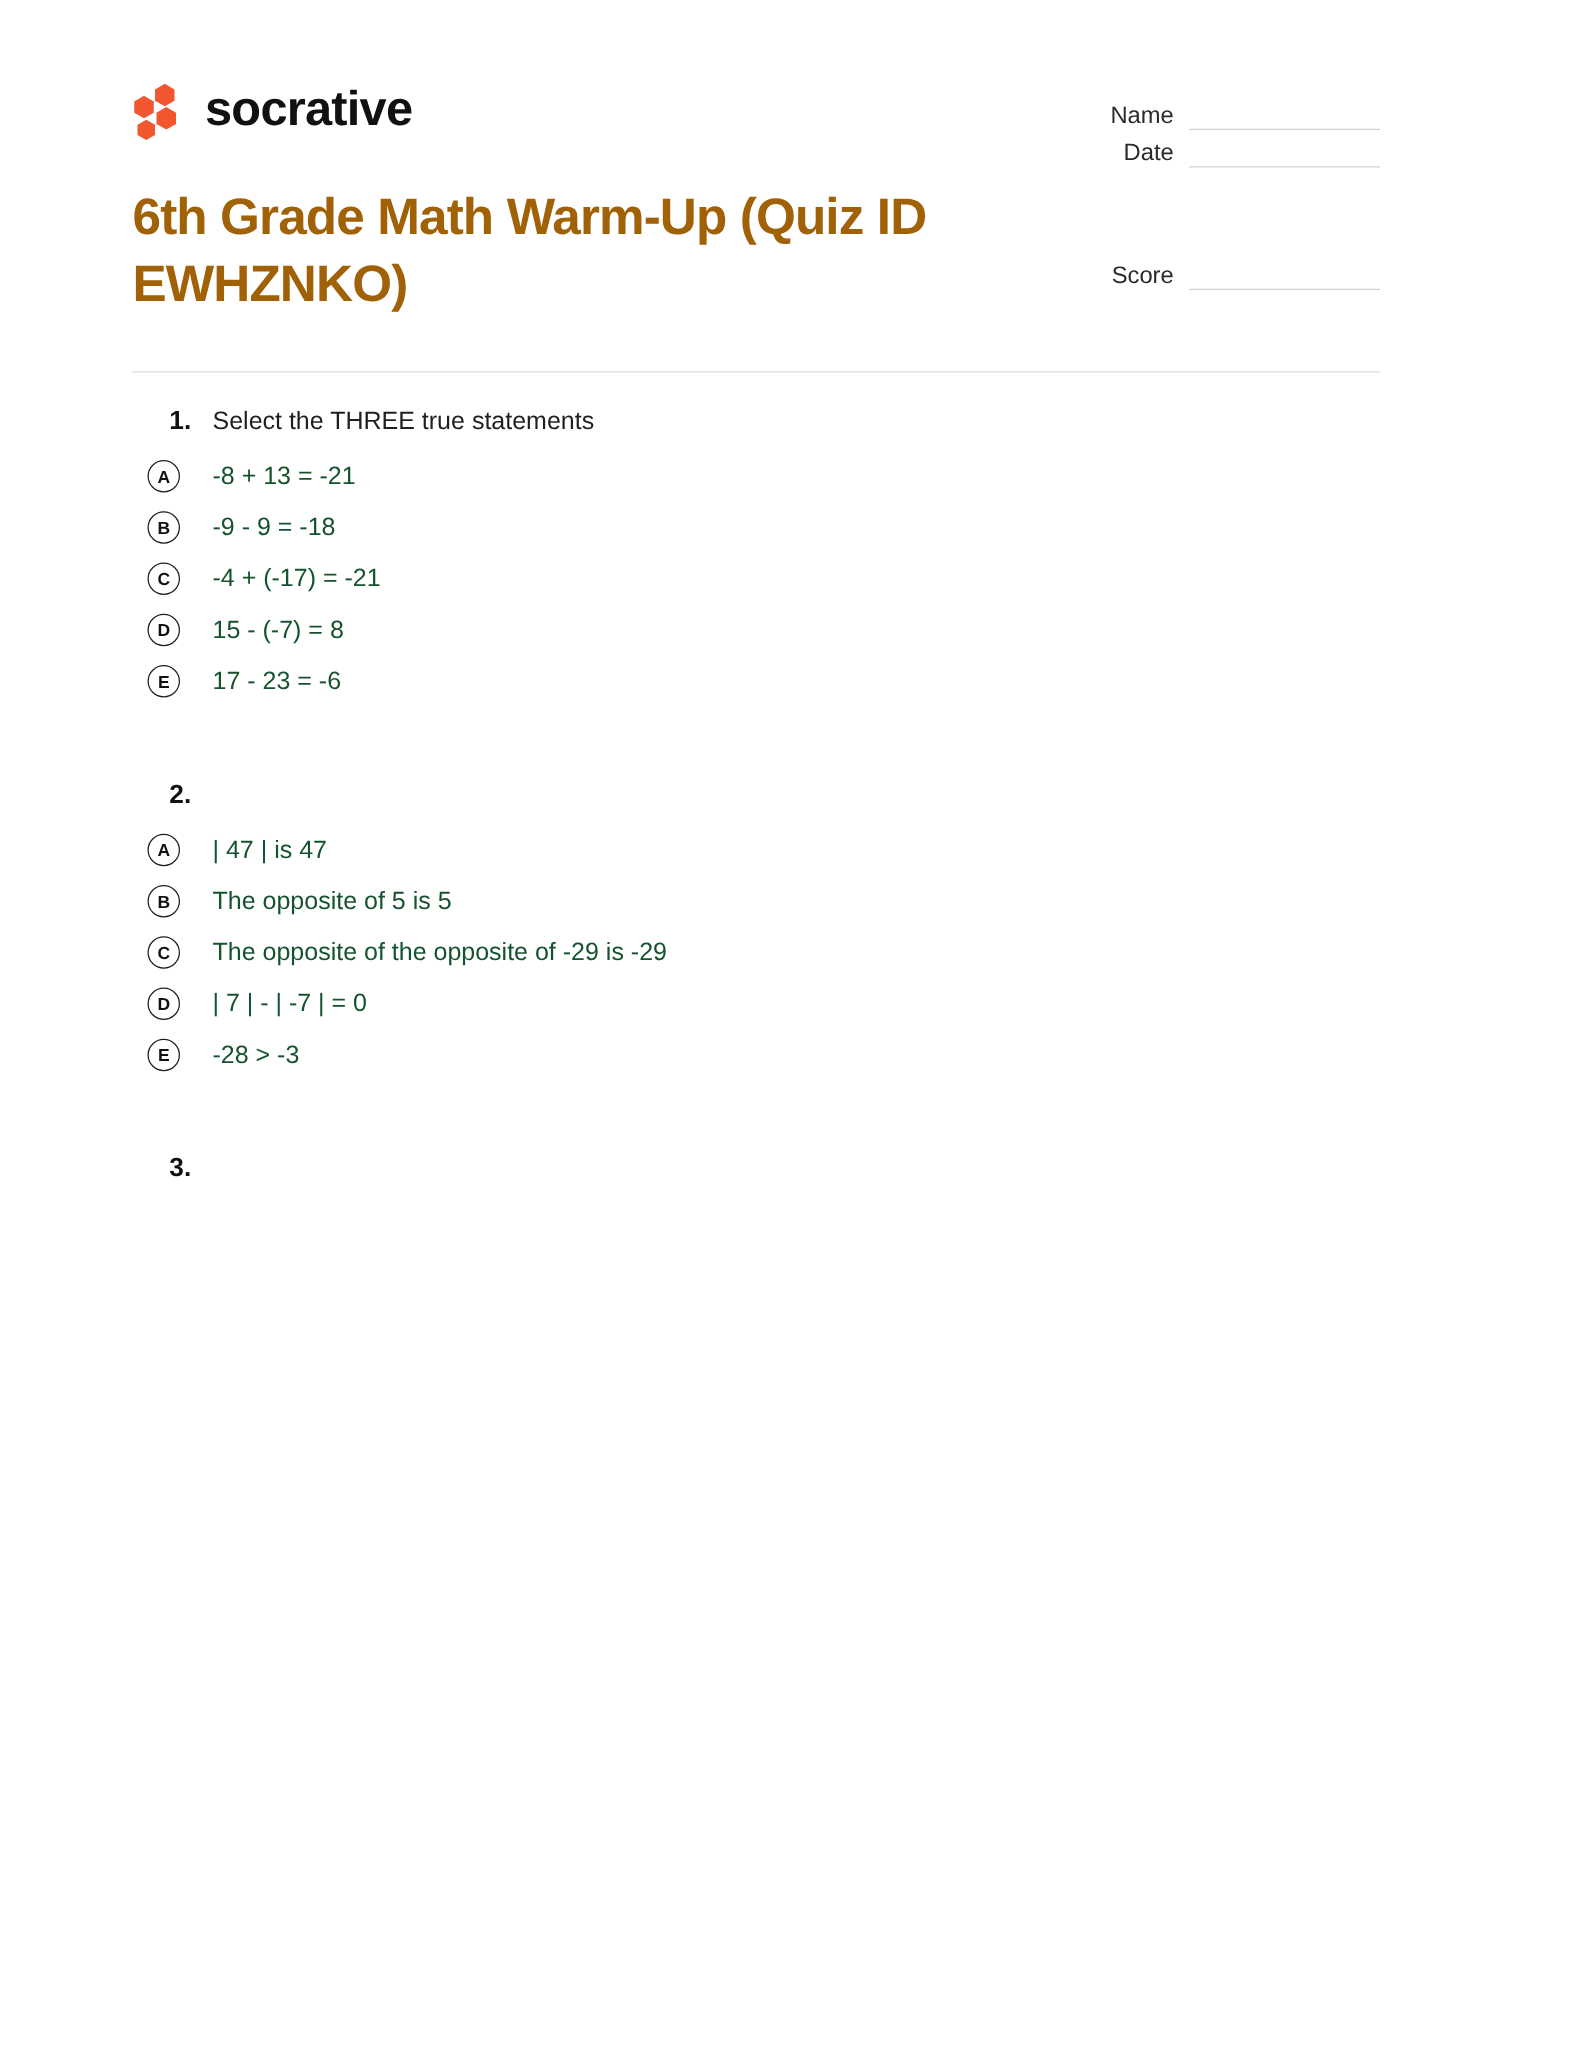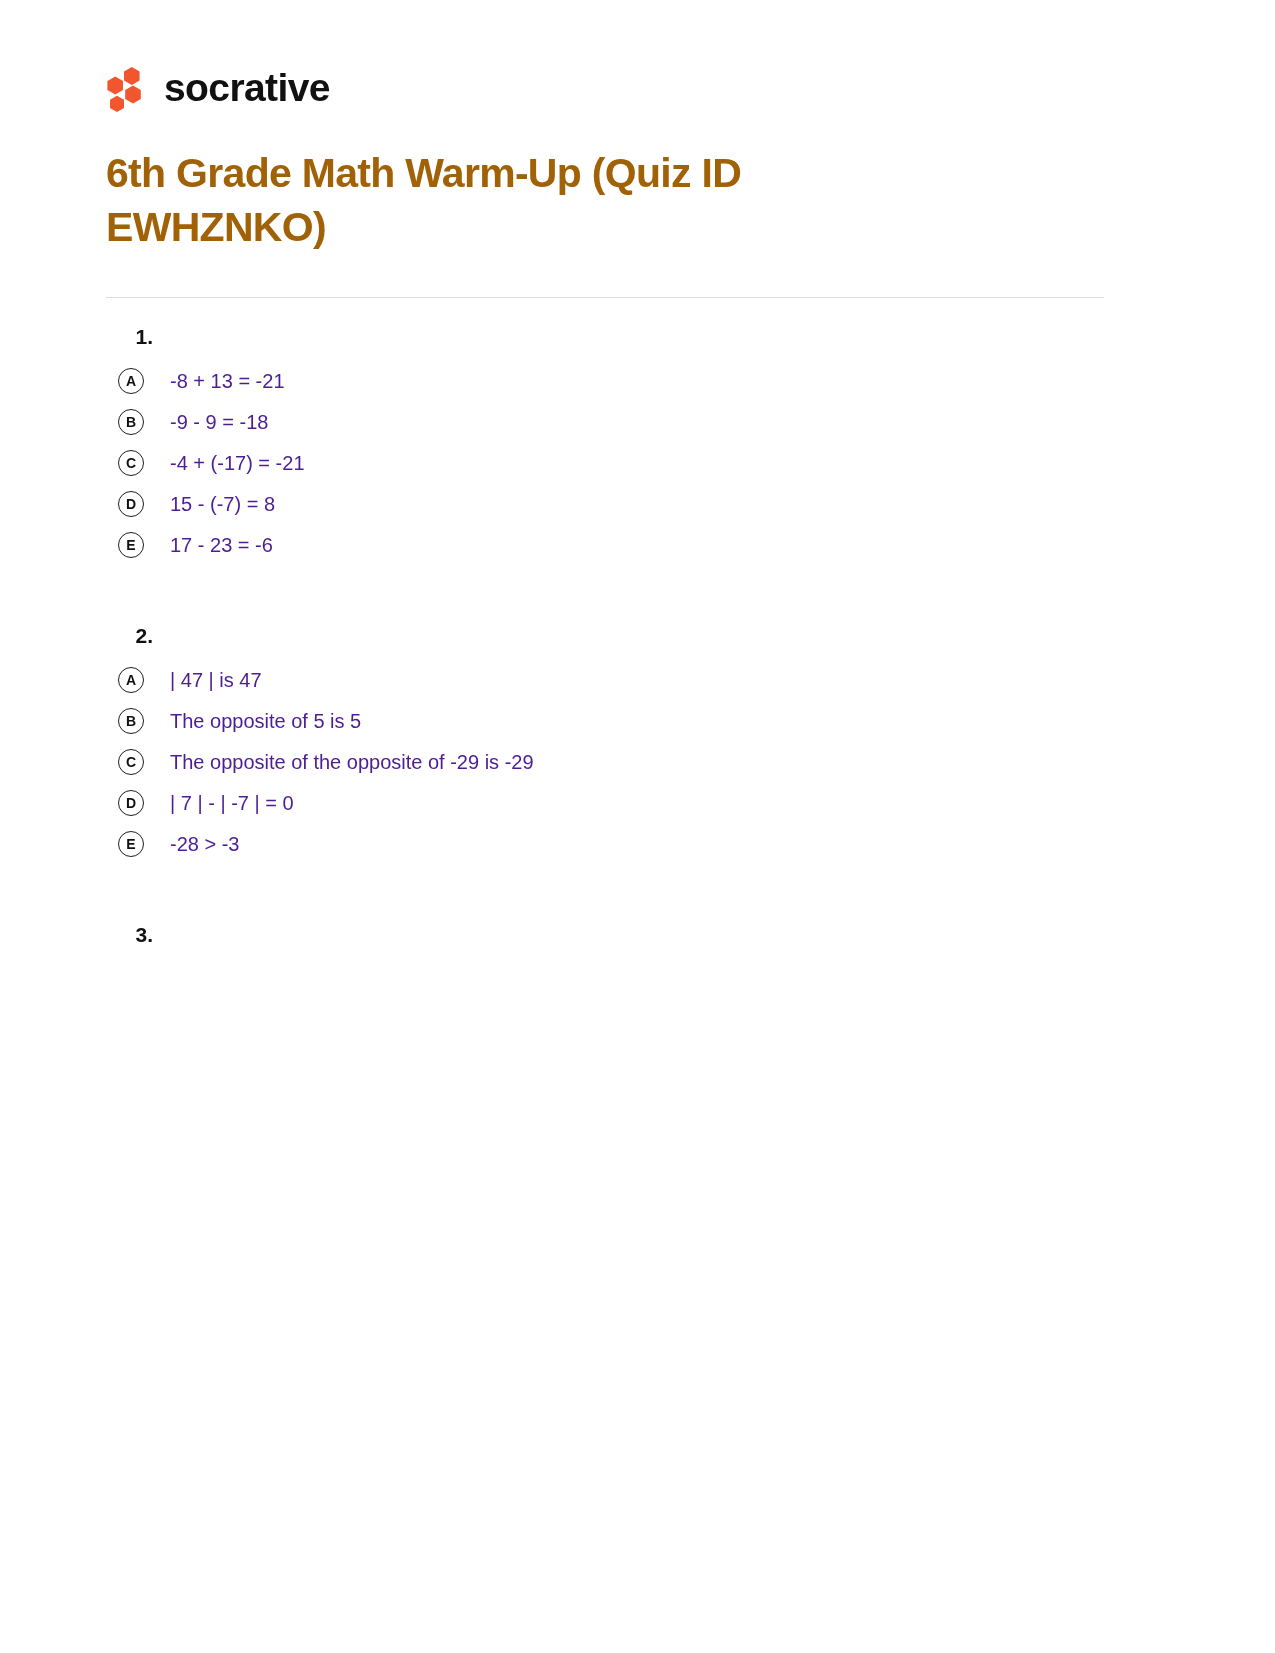--- a/index.html
+++ b/index.html
@@ -173,21 +173,21 @@
     justify-content: center;
     font-size: 14px;
     font-weight: 700;
     color: #111111;
     box-sizing: border-box;
     line-height: 1;
   }
   .opt-text {
     font-size: 20px;
     line-height: 26px;
-    color: #4c1d95;
+    color: #14532d;
   }
 </style>
 </head>
 <body>
 
 <div class="page">
 
   <div class="header">
 
     <div class="brand">
@@ -199,30 +199,45 @@
             <polygon points="27.0,19.6 34.8,24.1 34.8,33.1 27.0,37.6 19.2,33.1 19.2,24.1"></polygon>
             <polygon points="11.0,29.8 18.0,33.8 18.0,41.9 11.0,45.9 4.0,41.9 4.0,33.8"></polygon>
           </g>
         </svg>
       </span>
       <span class="brand-name">socrative</span>
     </div>
 
     <h1 class="quiz-title">6th Grade Math Warm-Up (Quiz ID EWHZNKO)</h1>
 
+    <div class="meta">
+      <div class="meta-row">
+        <span class="meta-label">Name</span>
+        <span class="meta-line"></span>
+      </div>
+      <div class="meta-row">
+        <span class="meta-label">Date</span>
+        <span class="meta-line"></span>
+      </div>
+      <div class="meta-row score-row">
+        <span class="meta-label">Score</span>
+        <span class="meta-line"></span>
+      </div>
+    </div>
 
   </div>
 
   <div class="header-rule"></div>
 
   <div class="questions">
 
     <div class="question">
       <div class="q-head">
         <span class="q-num">1.</span>
+        <span class="q-text">Select the THREE true statements</span>
       </div>
       <div class="options">
         <div class="option">
           <span class="opt-badge">
             <span class="opt-circle">A</span>
           </span>
           <span class="opt-text">-8 + 13 = -21</span>
         </div>
         <div class="option">
           <span class="opt-badge">

